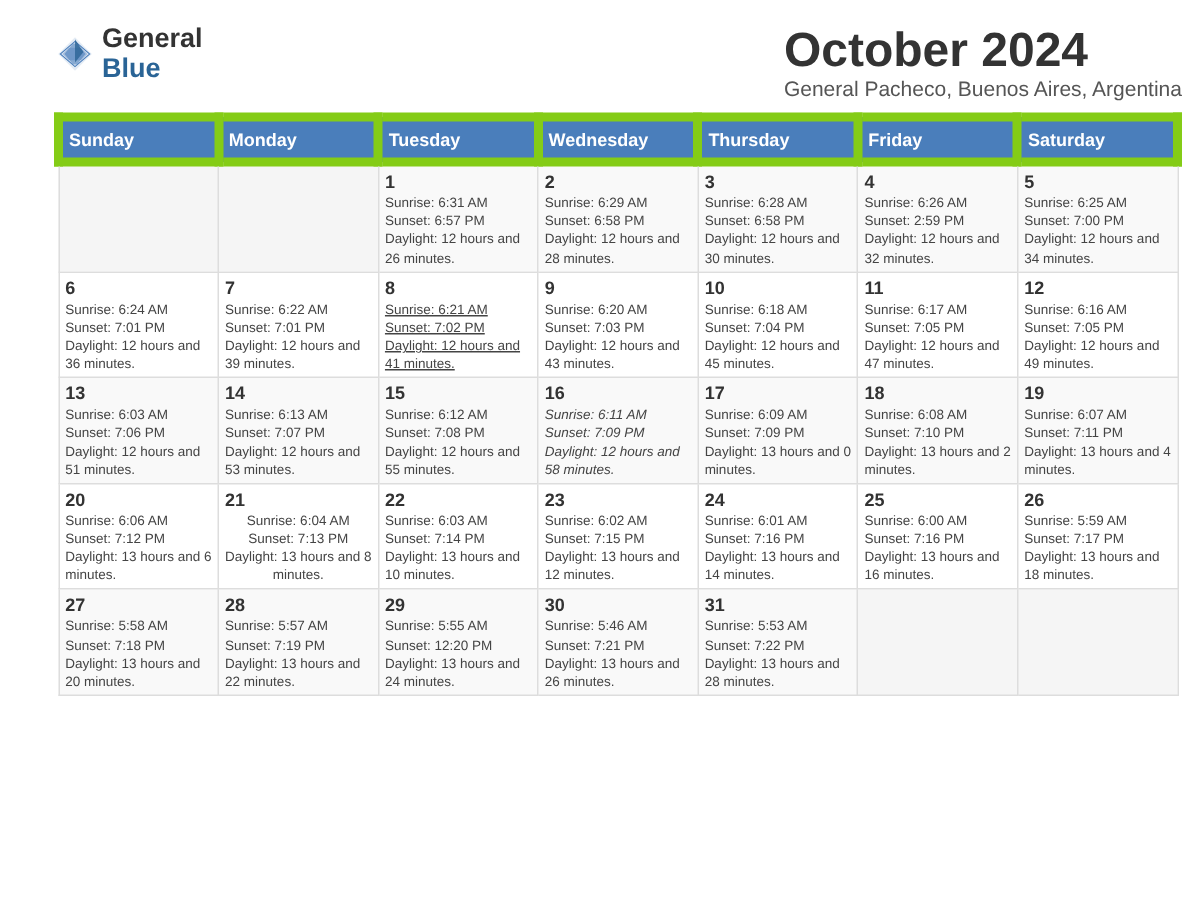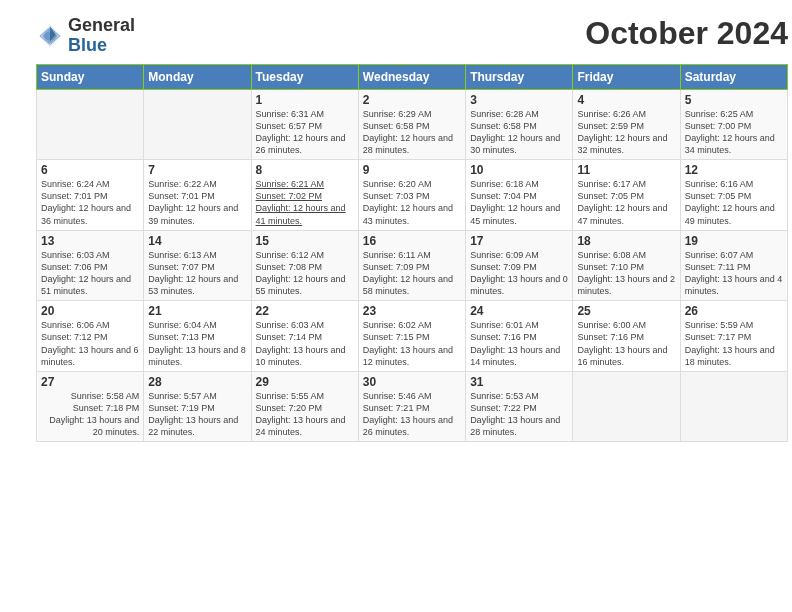--- a/index.html
+++ b/index.html
@@ -57,21 +57,21 @@
       border-collapse: collapse;
       border: 1px solid #ccc;
     }
     .calendar th {
       background-color: #4a7ebb;
       color: #fff;
       font-size: 12px;
       font-weight: bold;
       padding: 5px 4px;
       text-align: left;
-      border: 1px solid #84cc16;
+      border: 6px solid #84cc16;
     }
     .calendar td {
       vertical-align: top;
       border: 1px solid #ddd;
       padding: 3px 4px;
       width: 106px;
       min-height: 72px;
       font-size: 9.5px;
       color: #333;
       background: #fff;
@@ -109,20 +109,21 @@
         <polygon points="18,10 22,10 30,20 22,30 18,30 10,20" fill="#4a7ebb" opacity="0.6"></polygon>
         <polygon points="20,6 28,18 20,28" fill="#2a6496" opacity="0.8"></polygon>
       </svg>
       <div class="logo-text">
         <span class="general">General</span>
         <span class="blue">Blue</span>
       </div>
     </div>
     <div class="title-area">
       <div class="month-title">October 2024</div>
+      <div class="subtitle">General Pacheco, Buenos Aires, Argentina</div>
     </div>
   </div>
 
   <table class="calendar">
     <thead>
       <tr>
       <th>Sunday</th>
           <th>Monday</th>
           <th>Tuesday</th>
           <th>Wednesday</th>
@@ -224,21 +225,21 @@
 Daylight: 12 hours and 53 minutes.</div>
           </td>
           <td>
             <span class="day-number">15</span>
             <div class="day-info" style="white-space: pre-line;">Sunrise: 6:12 AM
 Sunset: 7:08 PM
 Daylight: 12 hours and 55 minutes.</div>
           </td>
           <td>
             <span class="day-number">16</span>
-            <div class="day-info" style="white-space: pre-line;">Sunrise: 6:11 AM
+            <div class="day-info" style="white-space: pre-line; font-style: italic;">Sunrise: 6:11 AM
 Sunset: 7:09 PM
 Daylight: 12 hours and 58 minutes.</div>
           </td>
           <td>
             <span class="day-number">17</span>
             <div class="day-info" style="white-space: pre-line;">Sunrise: 6:09 AM
 Sunset: 7:09 PM
 Daylight: 13 hours and 0 minutes.</div>
           </td>
           <td>
@@ -256,21 +257,21 @@
         </tr>
         <tr>
           <td>
             <span class="day-number">20</span>
             <div class="day-info" style="white-space: pre-line;">Sunrise: 6:06 AM
 Sunset: 7:12 PM
 Daylight: 13 hours and 6 minutes.</div>
           </td>
           <td>
             <span class="day-number">21</span>
-            <div class="day-info" style="white-space: pre-line;">Sunrise: 6:04 AM
+            <div class="day-info" style="white-space: pre-line; text-align: center;">Sunrise: 6:04 AM
 Sunset: 7:13 PM
 Daylight: 13 hours and 8 minutes.</div>
           </td>
           <td>
             <span class="day-number">22</span>
             <div class="day-info" style="white-space: pre-line;">Sunrise: 6:03 AM
 Sunset: 7:14 PM
 Daylight: 13 hours and 10 minutes.</div>
           </td>
           <td>
@@ -294,34 +295,34 @@
           <td>
             <span class="day-number">26</span>
             <div class="day-info" style="white-space: pre-line;">Sunrise: 5:59 AM
 Sunset: 7:17 PM
 Daylight: 13 hours and 18 minutes.</div>
           </td>
         </tr>
         <tr>
           <td>
             <span class="day-number">27</span>
-            <div class="day-info" style="white-space: pre-line; text-align: right;">Sunrise: 5:58 AM
+            <div class="day-info" style="white-space: pre-line;">Sunrise: 5:58 AM
 Sunset: 7:18 PM
 Daylight: 13 hours and 20 minutes.</div>
           </td>
           <td>
             <span class="day-number">28</span>
             <div class="day-info" style="white-space: pre-line;">Sunrise: 5:57 AM
 Sunset: 7:19 PM
 Daylight: 13 hours and 22 minutes.</div>
           </td>
           <td>
             <span class="day-number">29</span>
             <div class="day-info" style="white-space: pre-line;">Sunrise: 5:55 AM
-Sunset: 7:20 PM
+Sunset: 12:20 PM
 Daylight: 13 hours and 24 minutes.</div>
           </td>
           <td>
             <span class="day-number">30</span>
             <div class="day-info" style="white-space: pre-line;">Sunrise: 5:46 AM
 Sunset: 7:21 PM
 Daylight: 13 hours and 26 minutes.</div>
           </td>
           <td>
             <span class="day-number">31</span>

